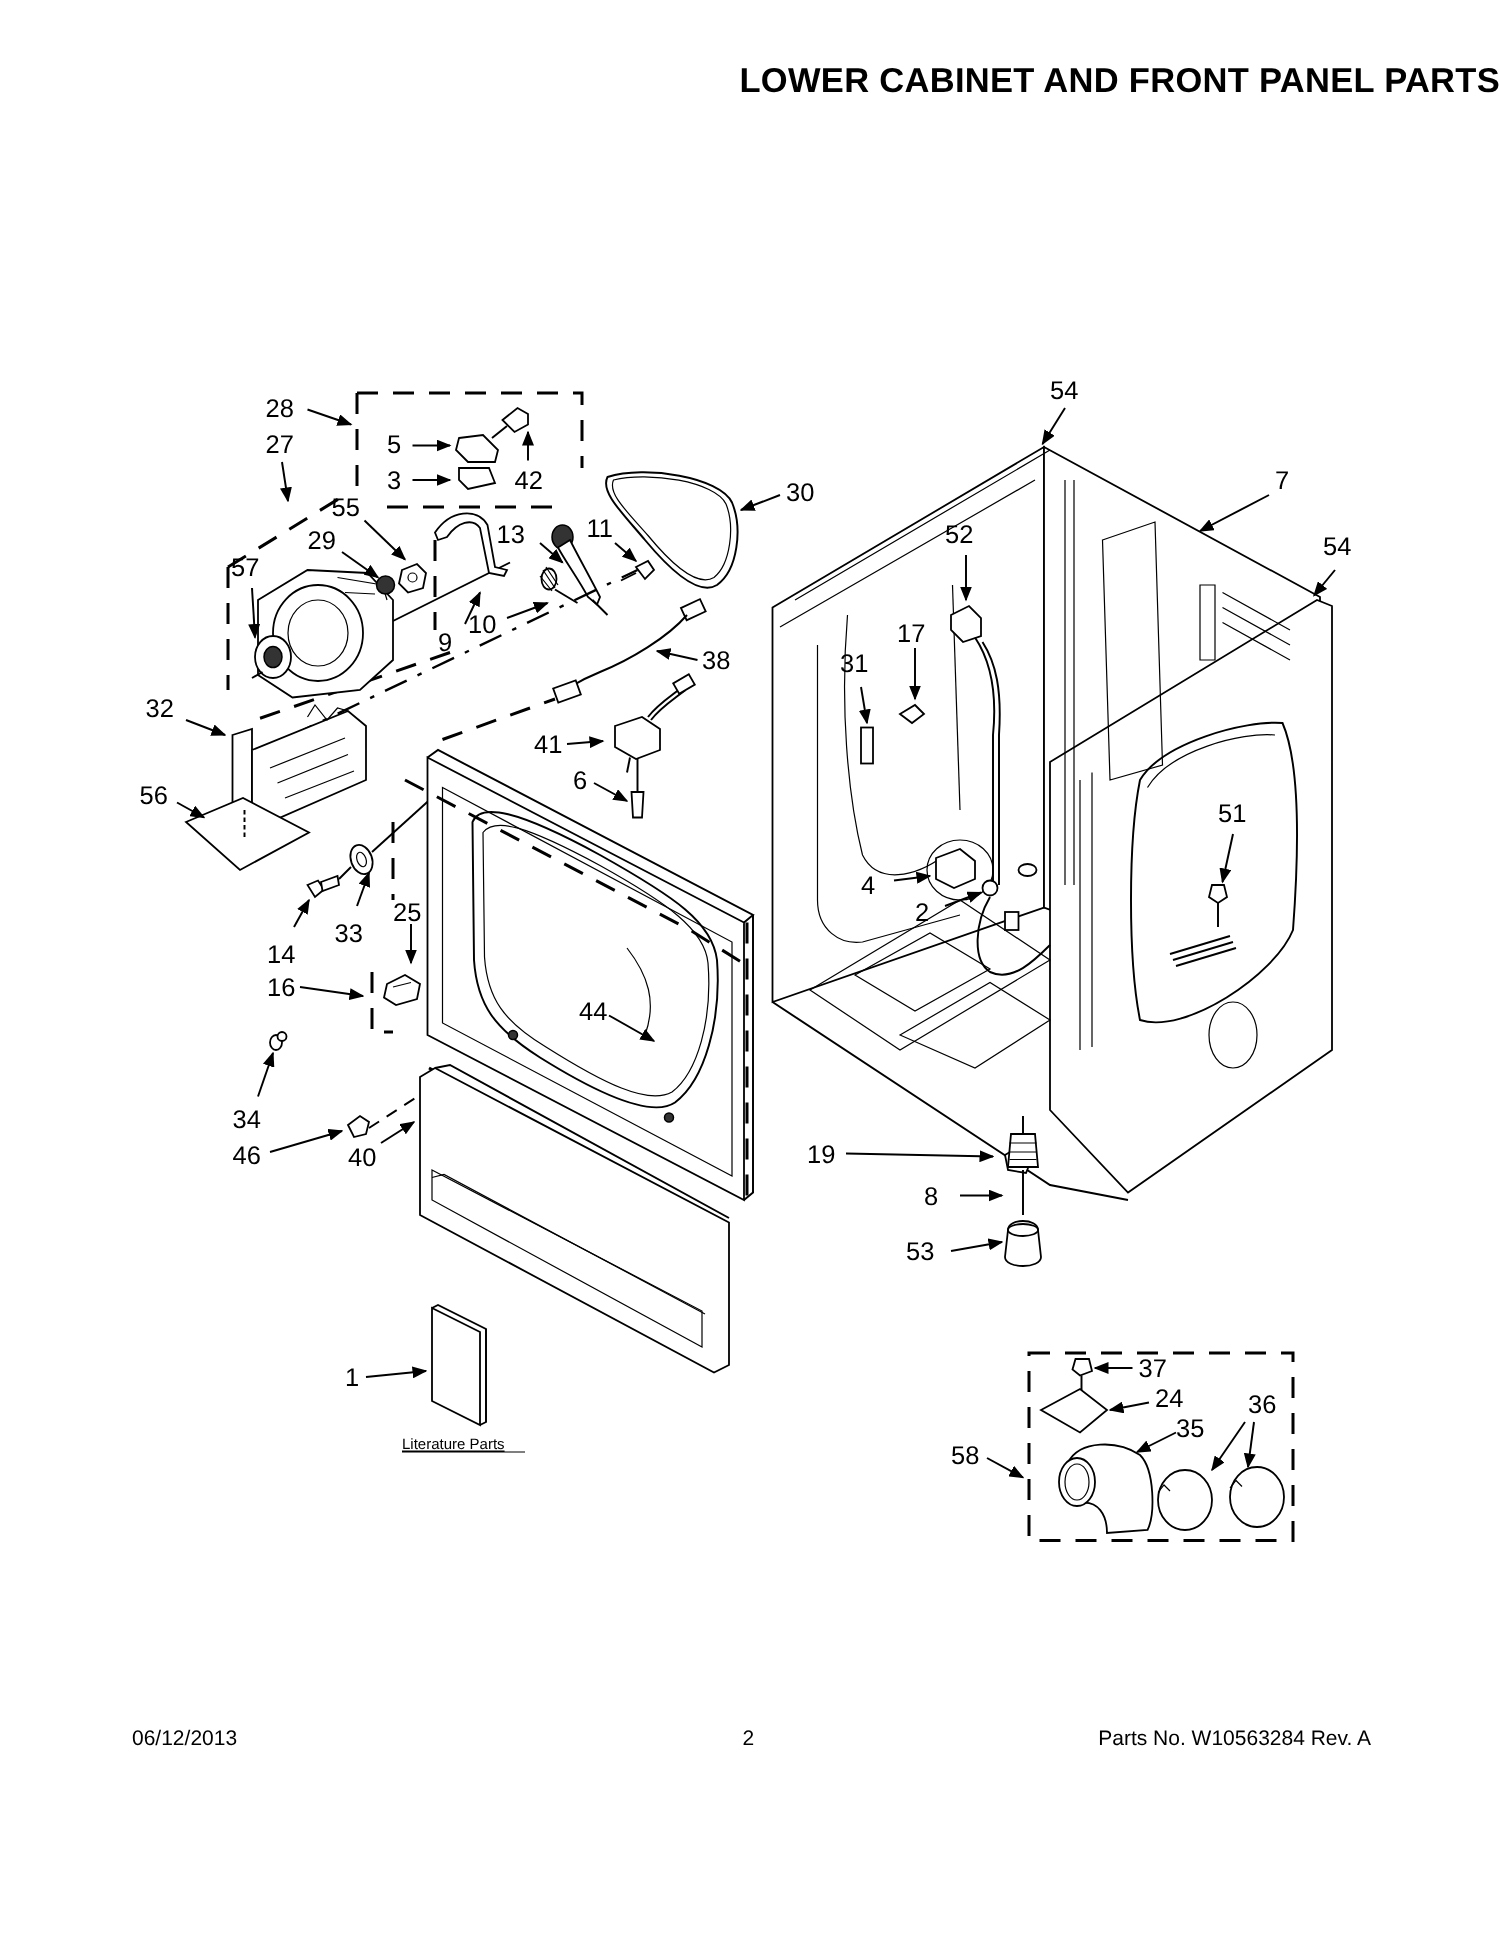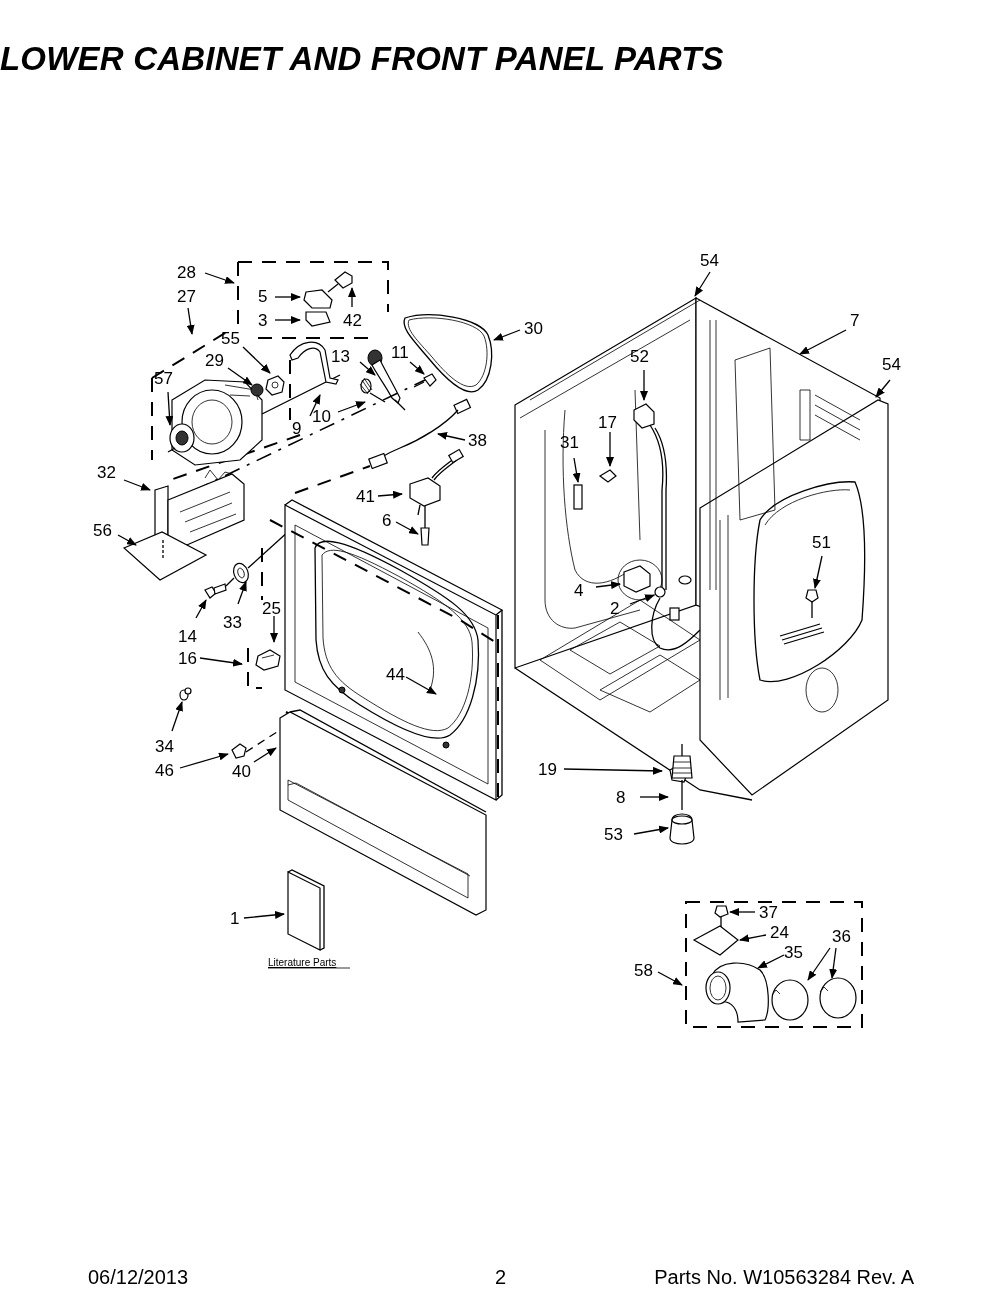--- a/index.html
+++ b/index.html
@@ -1,21 +1,21 @@
 <!DOCTYPE html>
 <html><head>
 <meta charset="utf-8">
 <style>
   html, body { margin: 0; padding: 0; background: #ffffff; }
   body { width: 1000px; height: 1295px; position: relative; overflow: hidden; font-family: "Liberation Sans", sans-serif; color: #000; }
-  .title { position: absolute; left: 0; right: 0; top: 40px; text-align: left; font-family: "Liberation Sans", sans-serif; font-weight: bold; font-size: 33px; letter-spacing: 0.2px; font-style: italic; }
+  .title { position: absolute; left: 0; right: 0; top: 40px; text-align: right; font-family: "Liberation Sans", sans-serif; font-weight: bold; font-size: 23px; letter-spacing: 0.2px; }
   svg#diagram { position: absolute; left: 0; top: 0; width: 1000px; height: 1295px; }
   .lbl { font-family: "Liberation Sans", sans-serif; font-size: 17px; fill: #000; }
   .lit { font-family: "Liberation Sans", sans-serif; font-size: 10px; fill: #000; text-decoration: underline; }
-  .footer { position: absolute; top: 1266px; font-family: "Liberation Sans", sans-serif; font-size: 20px; }
+  .footer { position: absolute; top: 1150px; font-family: "Liberation Sans", sans-serif; font-size: 14px; }
   .f-date { left: 88px; }
   .f-page { left: 495px; }
   .f-part { right: 86px; }
   .ln { stroke: #000; stroke-width: 1.3; fill: none; }
   .thin { stroke: #000; stroke-width: 0.8; fill: none; }
   .dash { stroke: #000; stroke-width: 2; fill: none; stroke-dasharray: 14 10; }
   .dashc { stroke: #000; stroke-width: 1.6; fill: none; stroke-dasharray: 16 8 3 8; }
   .part { fill: #fff; stroke: #000; stroke-width: 1.2; }
   .dark { fill: #333; stroke: #000; stroke-width: 1; }
   .arrow { stroke: #000; stroke-width: 1.3; fill: none; marker-end: url(#ah); }

